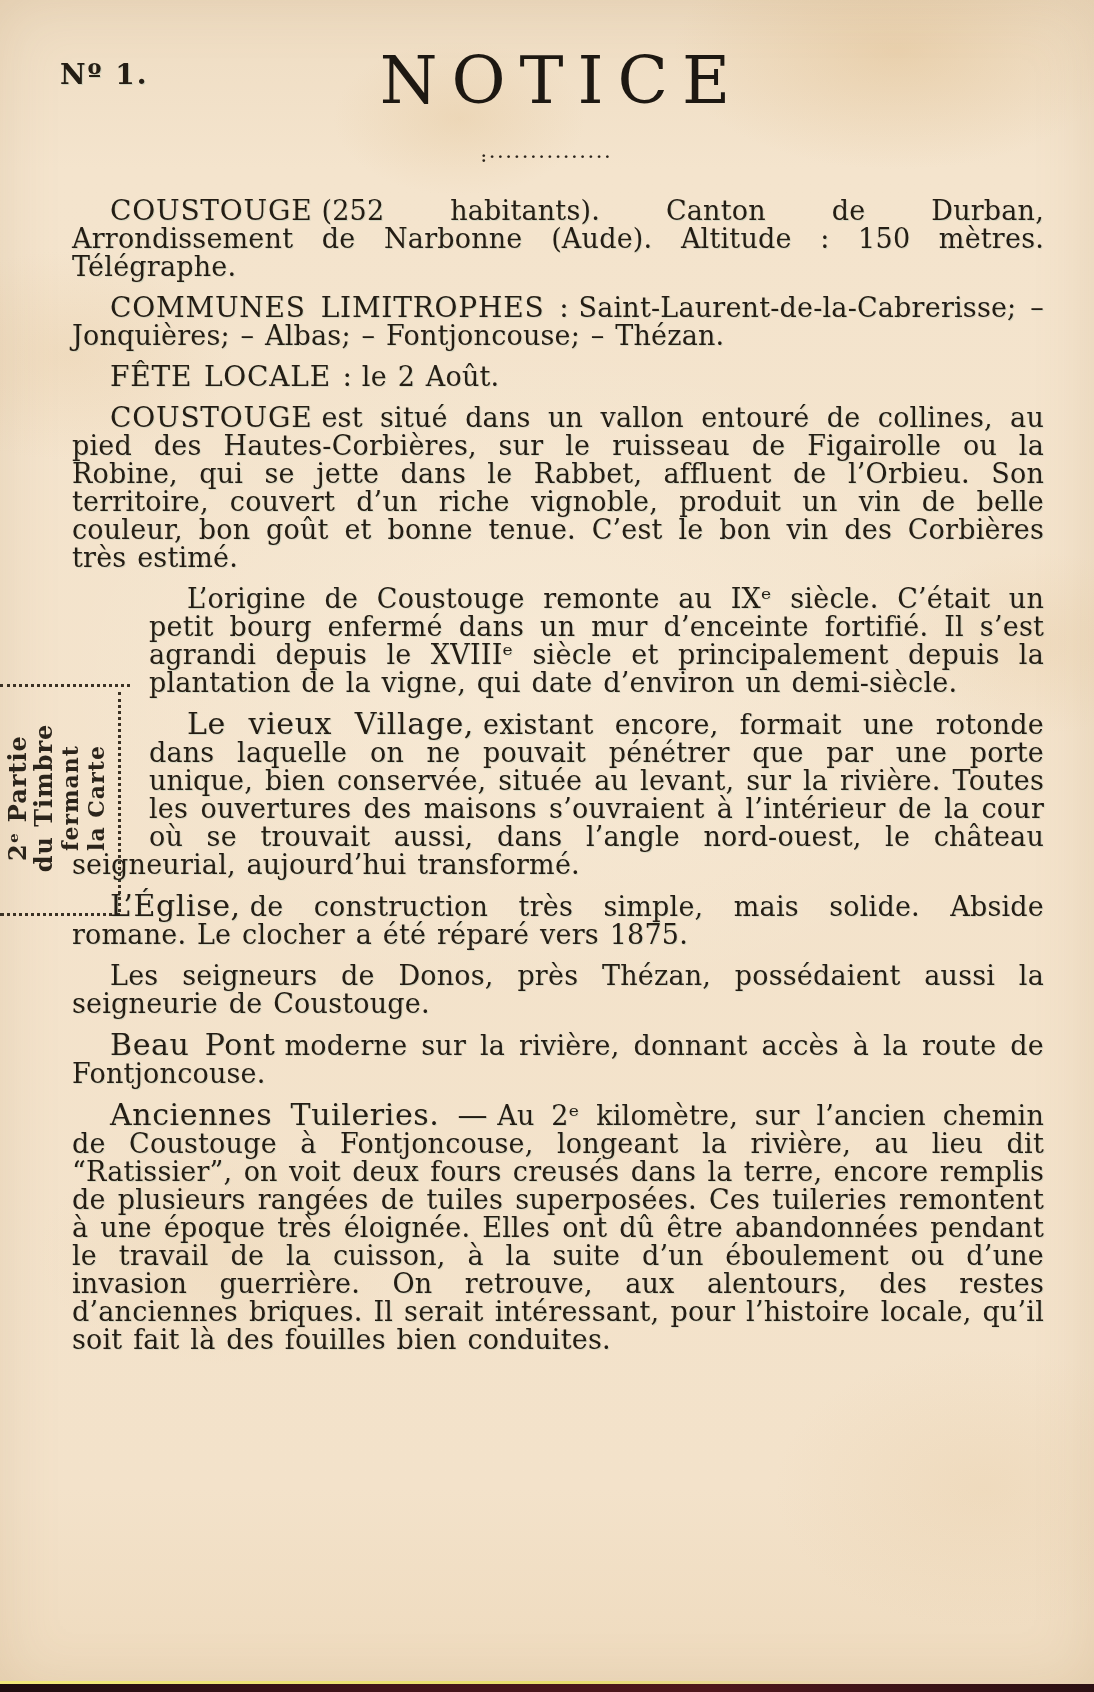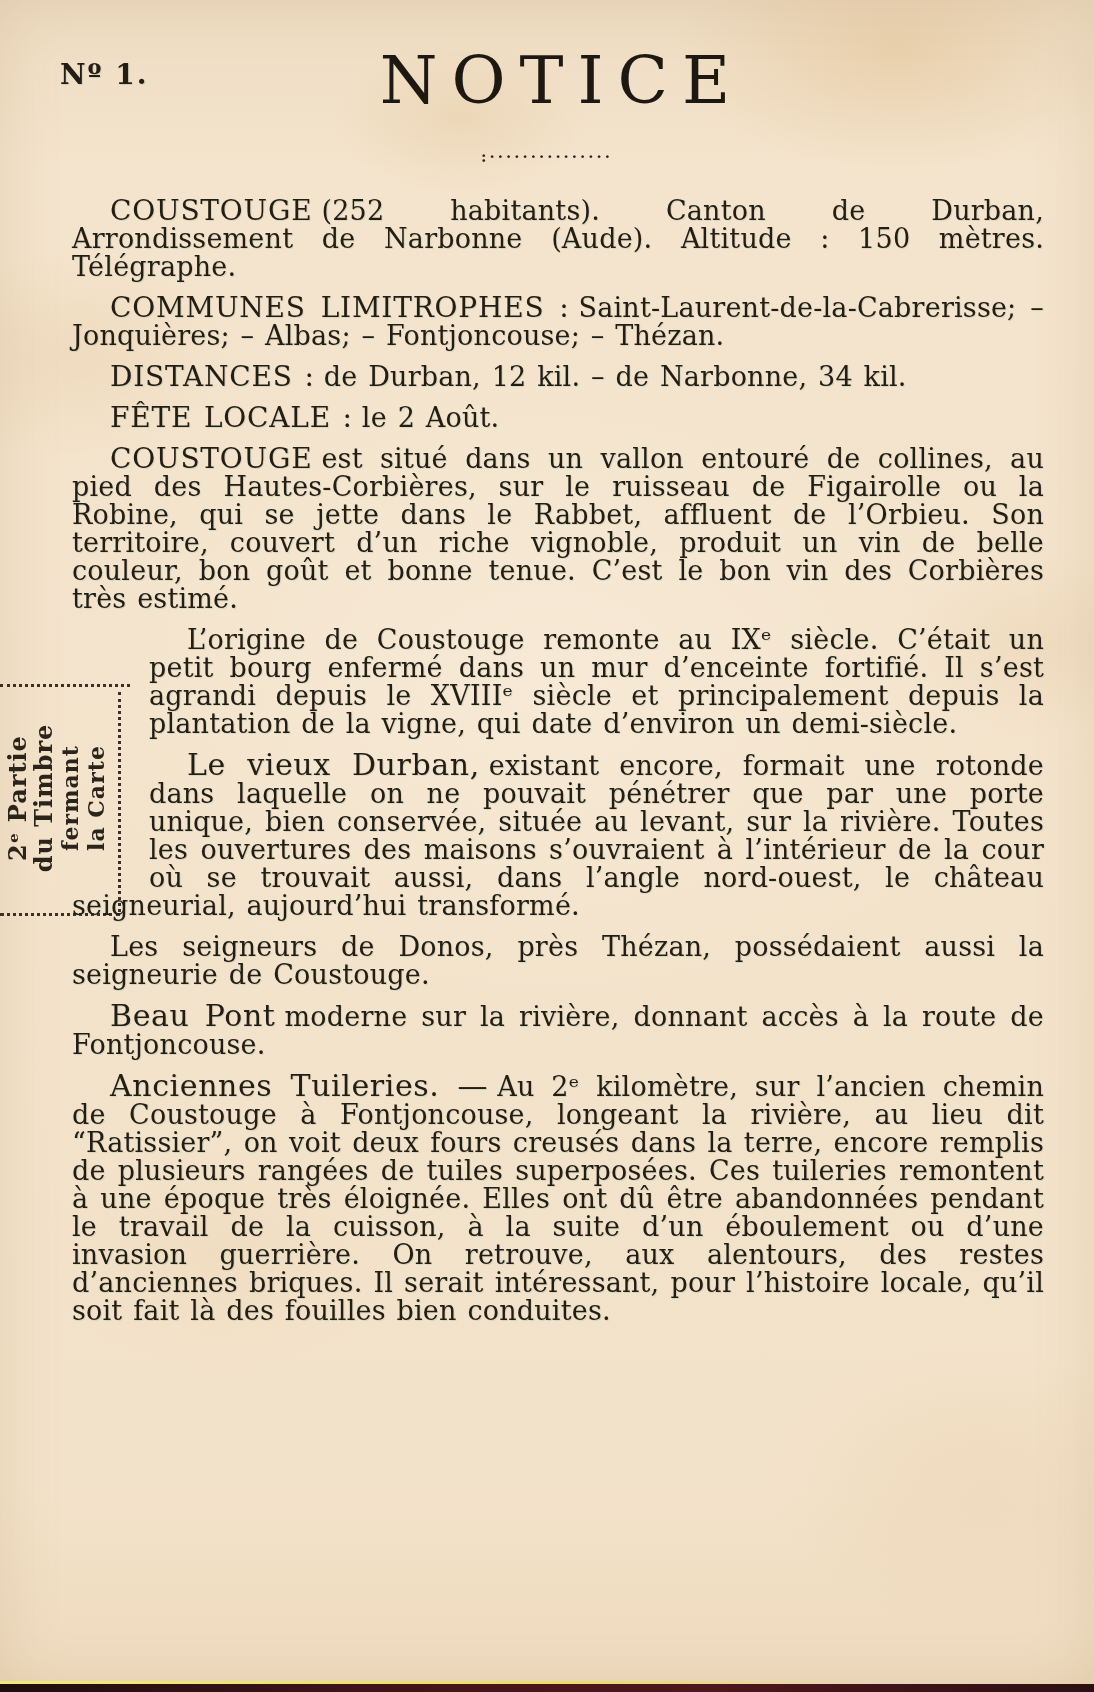--- a/index.html
+++ b/index.html
@@ -133,42 +133,42 @@
   <div class="content">
 
     <p>
       <span class="p-lead lead-caps">COUSTOUGE</span><span>(252 habitants). Canton de Durban, Arrondissement de Narbonne (Aude). Altitude : 150 mètres. Télégraphe.</span>
     </p>
 
     <p>
       <span class="p-lead lead-caps">COMMUNES LIMITROPHES :</span><span>Saint-Laurent-de-la-Cabrerisse; – Jonquières; – Albas; – Fontjoncouse; – Thézan.</span>
     </p>
 
-    <p>
-      <span class="p-lead lead-caps">DISTANCES :</span><span>de Durban, 12 kil. – de Narbonne, 34 kil.</span>
-    </p>
 
     <p>
       <span class="p-lead lead-caps">FÊTE LOCALE :</span><span>le 2 Août.</span>
     </p>
 
     <p>
       <span class="p-lead lead-caps">COUSTOUGE</span><span>est situé dans un vallon entouré de collines, au pied des Hautes-Corbières, sur le ruisseau de Figairolle ou la Robine, qui se jette dans le Rabbet, affluent de l’Orbieu. Son territoire, couvert d’un riche vignoble, produit un vin de belle couleur, bon goût et bonne tenue. C’est le bon vin des Corbières très estimé.</span>
     </p>
 
     <div class="stamp-gap"></div>
 
     <p>
       <span class="p-lead"></span><span>L’origine de Coustouge remonte au IXᵉ siècle. C’était un petit bourg enfermé dans un mur d’enceinte fortifié. Il s’est agrandi depuis le XVIIIᵉ siècle et principalement depuis la plantation de la vigne, qui date d’environ un demi-siècle.</span>
     </p>
 
     <p>
-      <span class="p-lead lead-big">Le vieux Durban,</span><span>existant encore, formait une rotonde dans laquelle on ne pouvait pénétrer que par une porte unique, bien conservée, située au levant, sur la rivière. Toutes les ouvertures des maisons s’ouvraient à l’intérieur de la cour où se trouvait aussi, dans l’angle nord-ouest, le château seigneurial, aujourd’hui transformé.</span>
+      <span class="p-lead lead-big">Le vieux Village,</span><span>existant encore, formait une rotonde dans laquelle on ne pouvait pénétrer que par une porte unique, bien conservée, située au levant, sur la rivière. Toutes les ouvertures des maisons s’ouvraient à l’intérieur de la cour où se trouvait aussi, dans l’angle nord-ouest, le château seigneurial, aujourd’hui transformé.</span>
     </p>
 
+    <p>
+      <span class="p-lead lead-big">L’Église,</span><span>de construction très simple, mais solide. Abside romane. Le clocher a été réparé vers 1875.</span>
+    </p>
 
     <p>
       <span class="p-lead"></span><span>Les seigneurs de Donos, près Thézan, possédaient aussi la seigneurie de Coustouge.</span>
     </p>
 
     <p>
       <span class="p-lead lead-big">Beau Pont</span><span>moderne sur la rivière, donnant accès à la route de Fontjoncouse.</span>
     </p>
 
     <p>

